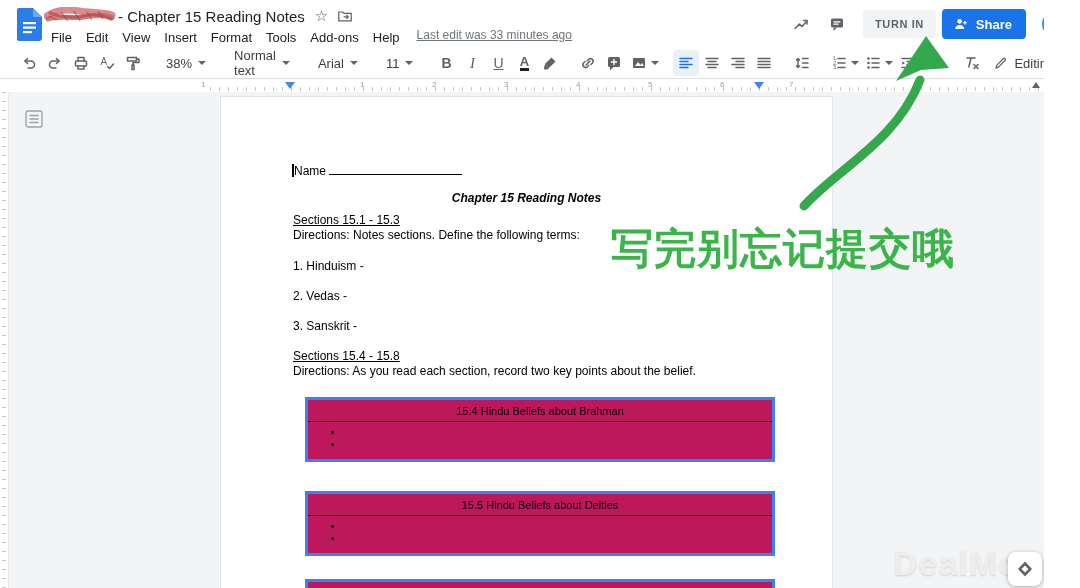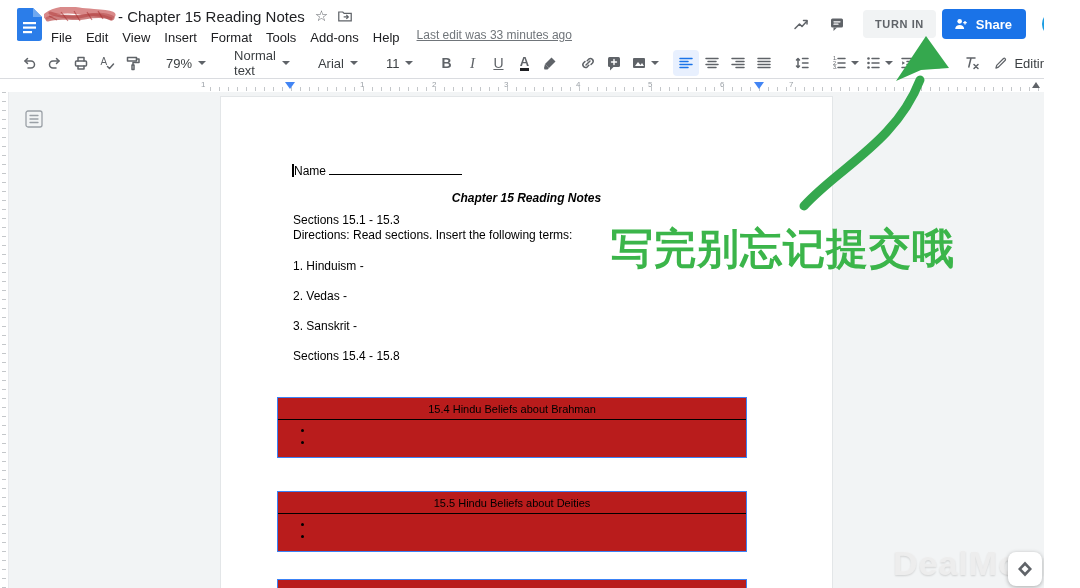--- a/index.html
+++ b/index.html
@@ -60,24 +60,24 @@
   .vruler { position:absolute; left:0; top:0; width:9px; height:100%; background:#fff;
     border-right:1px solid #e8eaed; }
   .vruler-ticks { position:absolute; right:2px; top:0; width:4px; height:100%;
     background:repeating-linear-gradient(to bottom, #c4c7ca 0 1px, transparent 1px 9px); }
   .outline-btn { position:absolute; left:25px; top:18px; width:18px; height:18px; cursor:pointer; }
   .page { position:absolute; left:220px; top:4px; width:613px; height:600px; background:#fff;
     border:1px solid #e3e6e8; }
   .doc-line { position:absolute; font-size:12px; color:#000; white-space:nowrap; cursor:text; }
   .doc-title-line { position:absolute; left:0; width:100%; text-align:center; font-size:12px; font-weight:bold;
     color:#000; cursor:text; }
-  .u { }
+  .u { text-decoration:underline; }
   .caret-cursor { position:absolute; width:1.5px; height:13px; background:#000; }
   .name-underline { display:inline-block; width:133px; border-bottom:1px solid #000; height:11px; }
-  .doc-table { position:absolute; left:56px; width:470px; border:1px solid #3b82f6; background:#b91c1c; }
+  .doc-table { position:absolute; left:84px; width:470px; border:3px solid #3b82f6; background:#be185d; }
   .doc-table .t-head { border-bottom:1px solid #000; height:22px; text-align:center; font-size:11px;
     line-height:22px; cursor:text; }
   .doc-table .t-body { height:37px; padding:3px 0 0 24px; cursor:text; }
   .doc-table.stub { height:40px; }
   .t-body ul { list-style:disc; margin-left:12px; }
   .t-body li { height:12px; font-size:11px; }
 
   
   .annotation-text { position:absolute; left:611px; top:221px; font-size:42px; font-weight:bold;
     color:#3bb54a; letter-spacing:1px; z-index:50; white-space:nowrap;
@@ -199,21 +199,21 @@
     </div>
     <div class="tb-btn">
       <svg class="ic" viewBox="0 0 18 18">
           <rect x="3.5" y="3.5" width="9" height="3.5"></rect>
           <path d="M12.5 5h2.5v3.5H9v2.5"></path>
           <rect x="8" y="11" width="2" height="4.5"></rect>
         </svg>
     </div>
     <div class="tb-sep"></div>
     <div class="dd">
-      <span>79%</span>
+      <span>38%</span>
       <span class="caret-down"></span>
     </div>
     <div class="tb-sep"></div>
     <div class="dd">
       <span>Normal text</span>
       <span class="caret-down"></span>
     </div>
     <div class="tb-sep"></div>
     <div class="dd" style="width:76px; justify-content:space-between;">
       <span>Arial</span>
@@ -368,25 +368,26 @@
     </svg>
 
     <div class="page">
       <div class="caret-cursor" style="left:71px; top:67px;"></div>
       <div class="doc-line" style="left:73px; top:67px;">
         <span>Name</span>
         <span class="name-underline"></span>
       </div>
       <div class="doc-title-line" style="top:94px;font-style:italic;">Chapter 15 Reading Notes</div>
       <div class="doc-line u" style="left:72px; top:116px;">Sections 15.1 - 15.3</div>
-      <div class="doc-line" style="left:72px; top:131px;">Directions: Read sections. Insert the following terms:</div>
+      <div class="doc-line" style="left:72px; top:131px;">Directions: Notes sections. Define the following terms:</div>
       <div class="doc-line" style="left:72px; top:162px;">1. Hinduism -</div>
       <div class="doc-line" style="left:72px; top:192px;">2. Vedas -</div>
       <div class="doc-line" style="left:72px; top:222px;">3. Sanskrit -</div>
       <div class="doc-line u" style="left:72px; top:252px;">Sections 15.4 - 15.8</div>
+      <div class="doc-line" style="left:72px; top:267px;">Directions: As you read each section, record two key points about the belief.</div>
 
       <div class="doc-table" style="top:300px;">
         <div class="t-head">15.4 Hindu Beliefs about Brahman</div>
         <div class="t-body">
           <ul>
               <li></li>
               <li></li>
             </ul>
         </div>
       </div>

